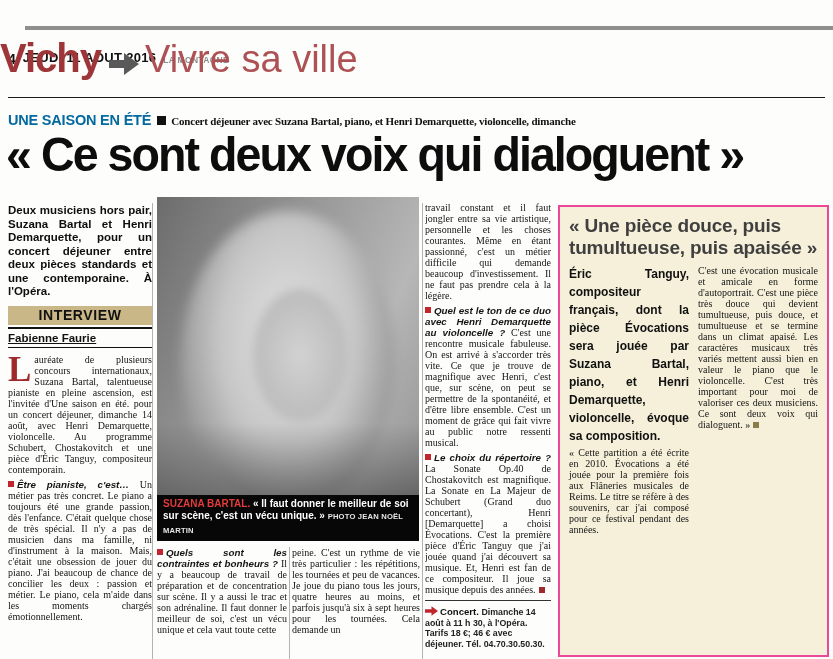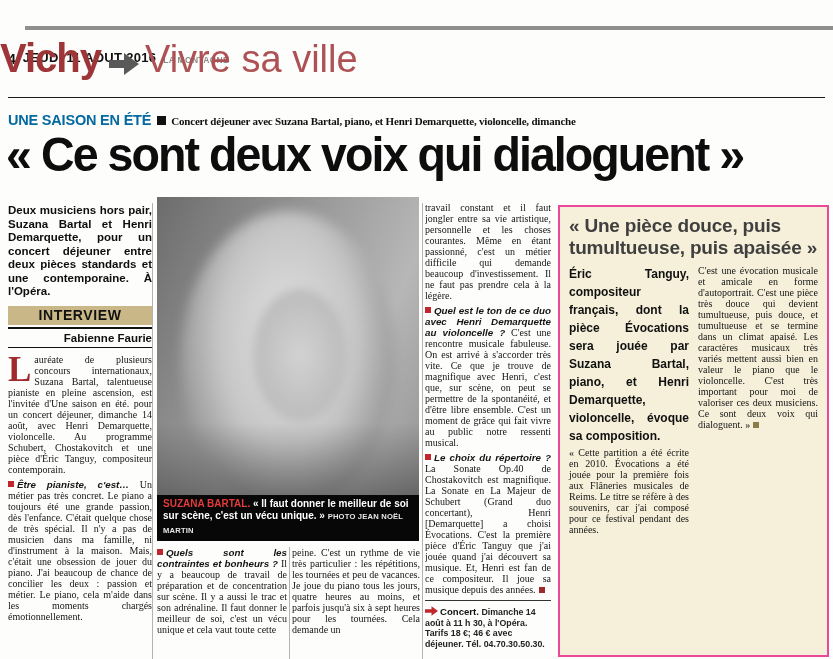--- a/index.html
+++ b/index.html
@@ -31,21 +31,21 @@
   
   .col{position:absolute;overflow:hidden;}
   .col1{left:8px;top:202px;width:144px;height:457px;}
   .col2{left:157px;top:547px;width:130px;height:112px;}
   .col3{left:292px;top:547px;width:128px;height:112px;}
   .col4{left:425px;top:202px;width:126px;height:457px;}
 
   .lead{font-size:11.5px;line-height:13.5px;font-weight:800;text-align:justify;margin:2px 0 7px;color:#0e0e0e;}
   .rubric{background:#c9b787;text-align:center;font-size:14px;font-weight:800;letter-spacing:.6px;padding:1px 0 2px;}
   .hr2{height:2px;background:#111;margin:2px 0;}
-  .byline{text-align:right;font-size:11.5px;font-weight:800;padding:1px 0;}
+  .byline{text-align:left;font-size:11.5px;font-weight:800;padding:1px 0;text-decoration:underline;}
   .hr1{height:1px;background:#111;margin:2px 0 6px;}
 
   .bt{font-family:"Liberation Serif",serif;font-size:10px;line-height:11px;text-align:justify;
       color:#141414;margin:0 0 4px;}
   .dropcap{float:left;font-family:"Liberation Serif",serif;font-size:35px;line-height:29px;
            font-weight:700;color:#9e2a2e;margin:1px 3px 0 0;}
   .qa .sq{display:inline-block;width:6px;height:6px;background:#c0262c;margin:0 3px 1px 0;}
   .qa .q{font-family:"Liberation Sans",sans-serif;font-weight:800;font-style:italic;font-size:9.8px;}
   .endsq{display:inline-block;width:6px;height:6px;background:#9e2a2e;margin-left:3px;}
   .endsq.olive{background:#8a7d4a;}

